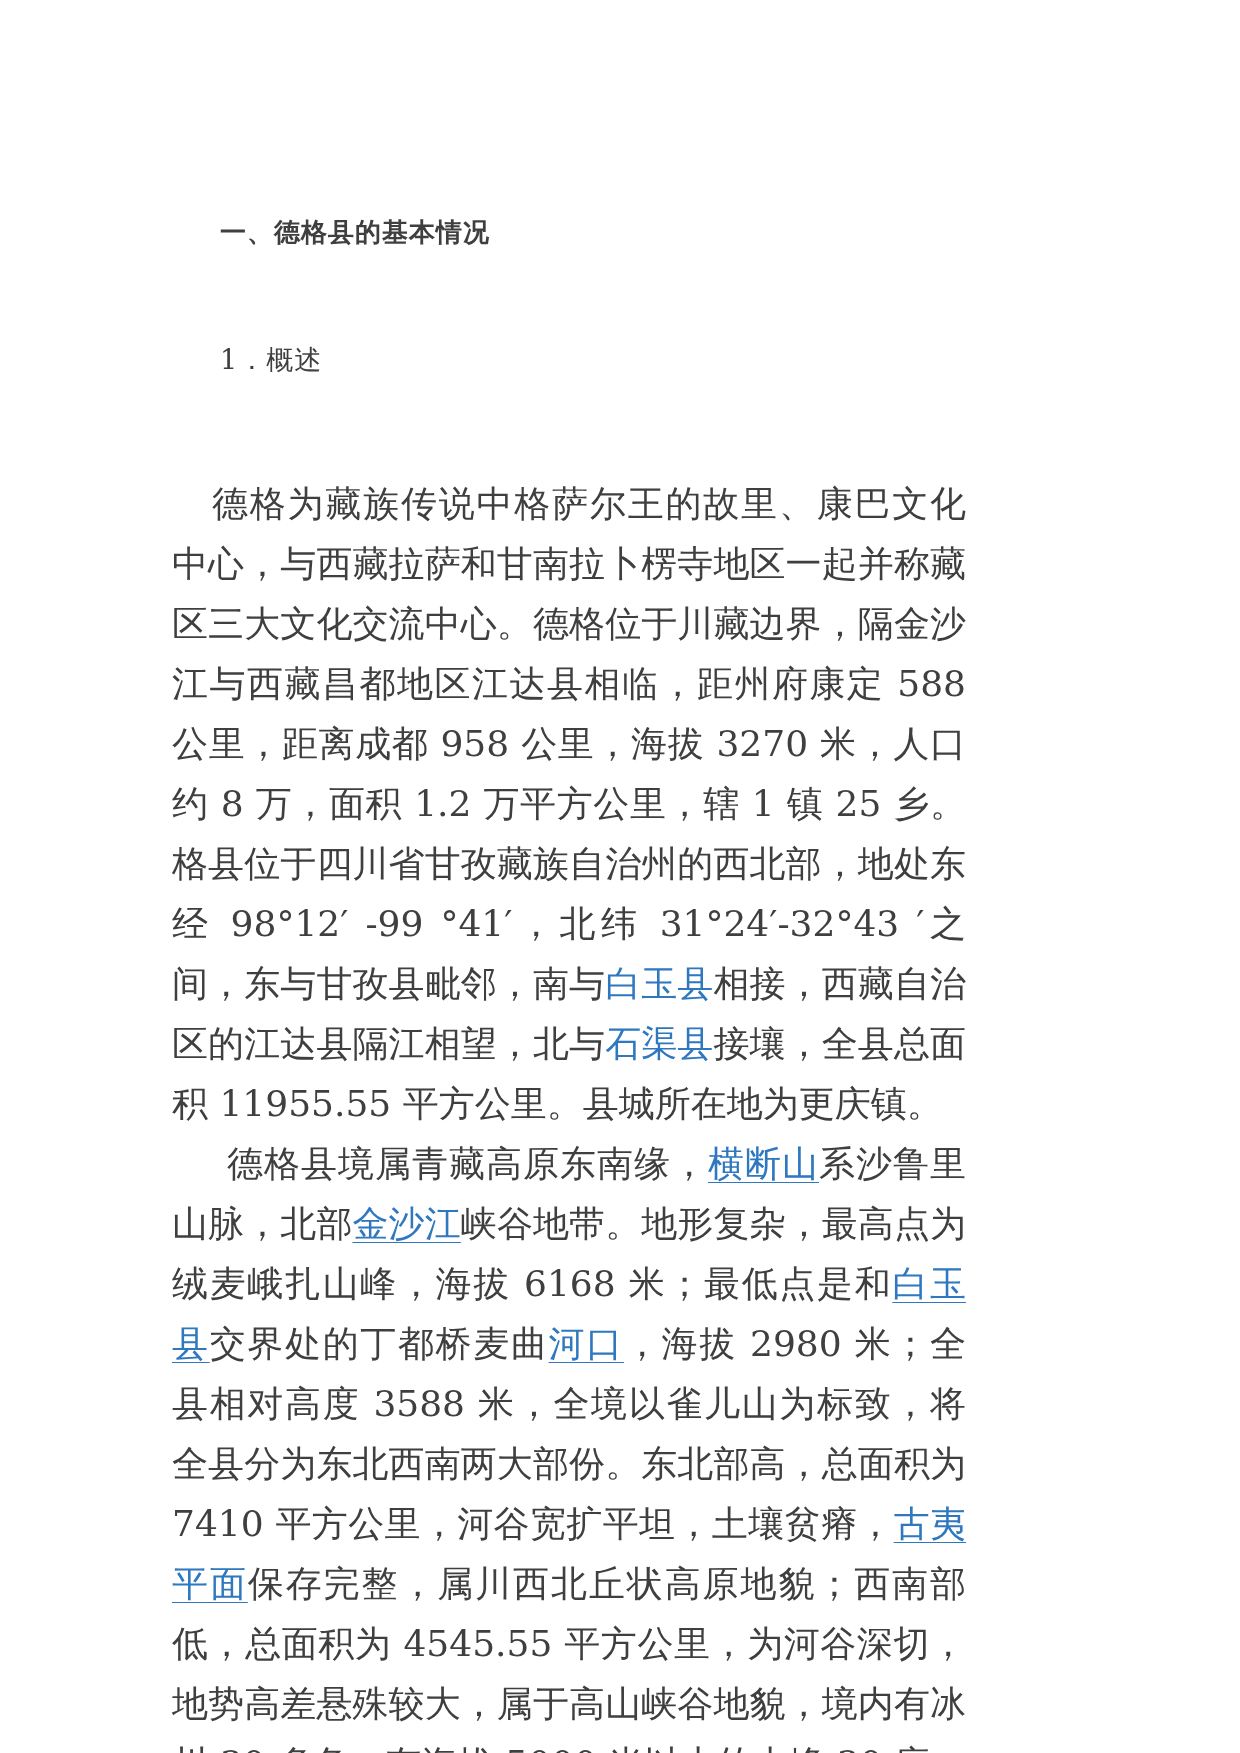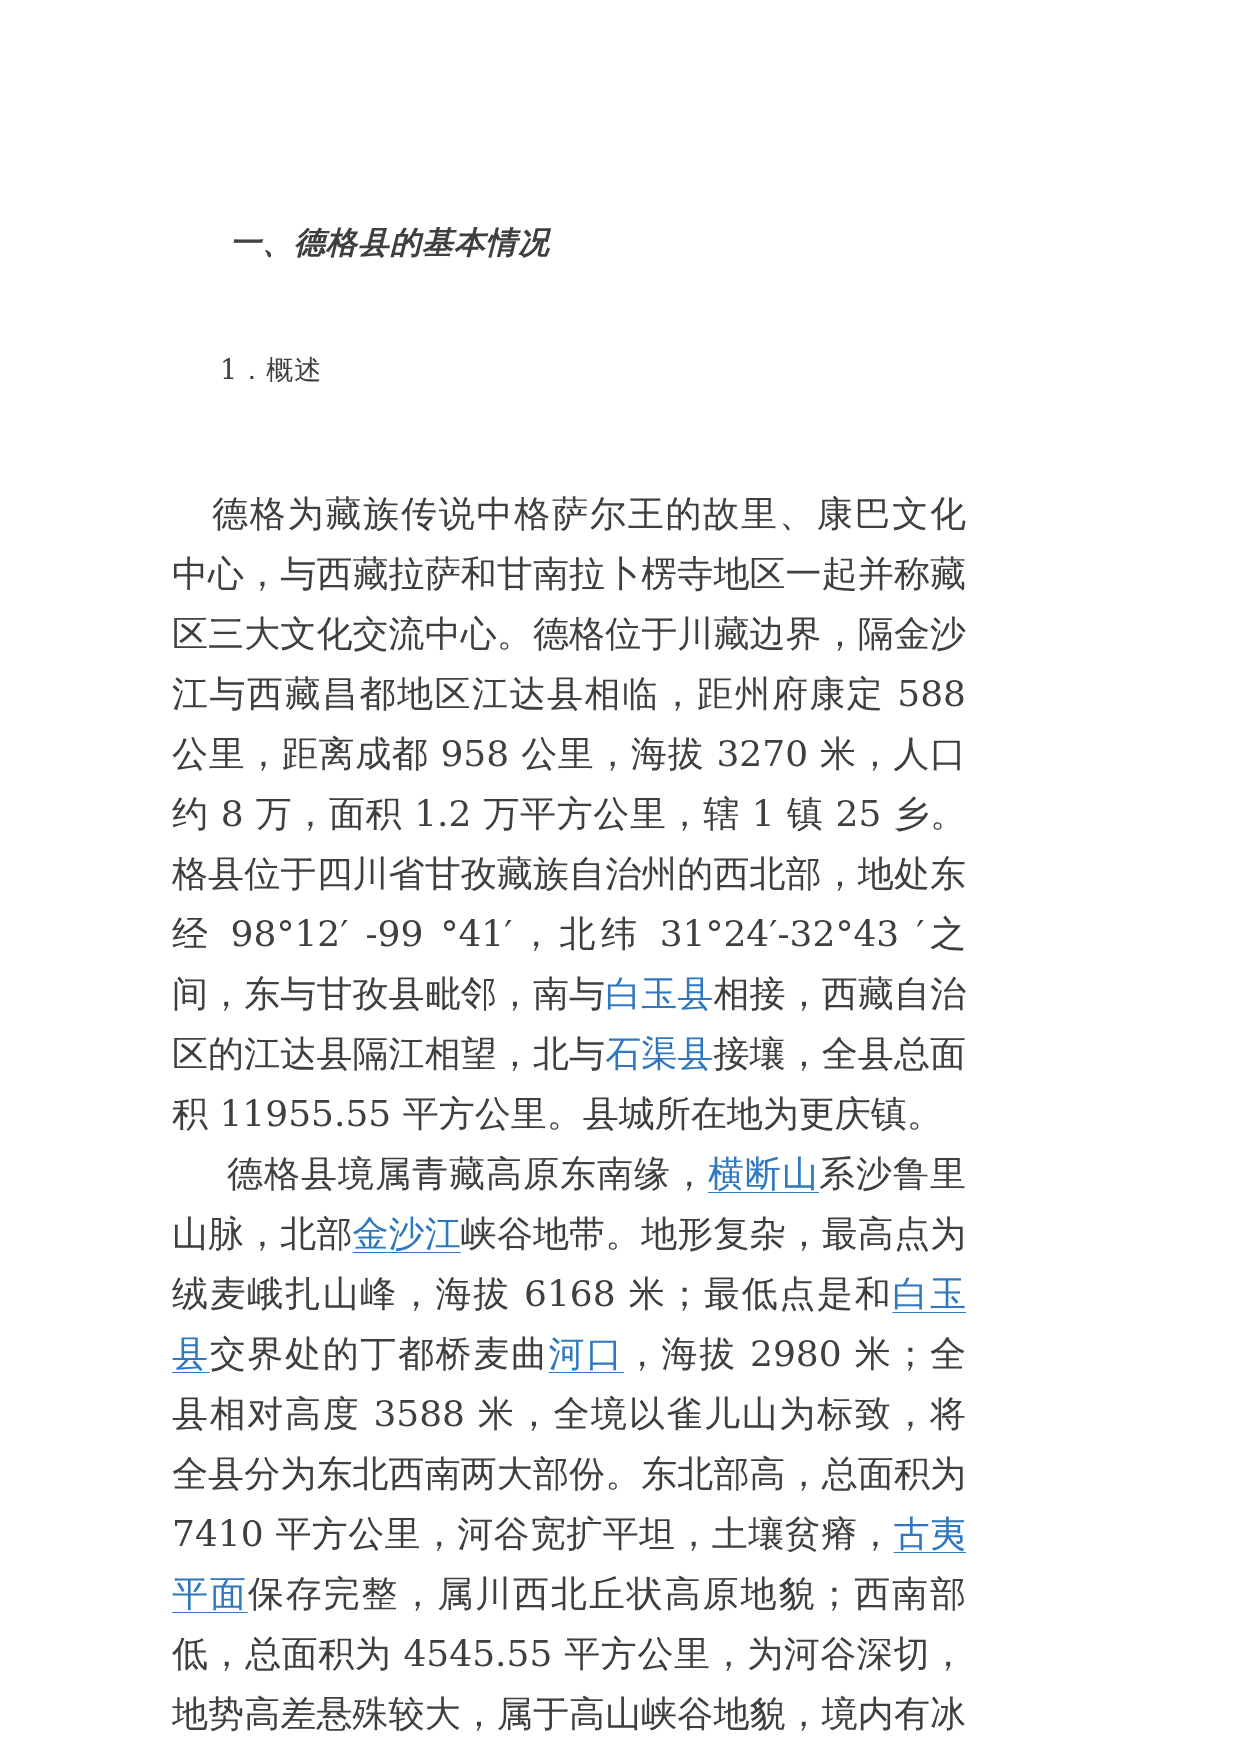--- a/index.html
+++ b/index.html
@@ -13,27 +13,26 @@
     height: 1753px;
     margin: 0 auto;
     background: #ffffff;
     box-sizing: border-box;
     padding: 208px 274px 40px 172px;
     overflow: hidden;
     font-family: "DejaVu Serif", "Liberation Serif", serif;
     color: #3f3f3f;
   }
   .doc-title {
-    margin: 12px;
+    margin: 2px;
     padding-left: 46px;
-    font-size: 31px;
+    font-size: 26px;
     line-height: 44px;
     font-weight: bold;
     letter-spacing: 1px;
-    font-style: italic;
   }
   .doc-subheading {
     margin: 84px 0 0 0;
     padding-left: 48px;
     font-size: 27px;
     line-height: 44px;
     font-weight: normal;
     letter-spacing: 1px;
   }
   .doc-body {

